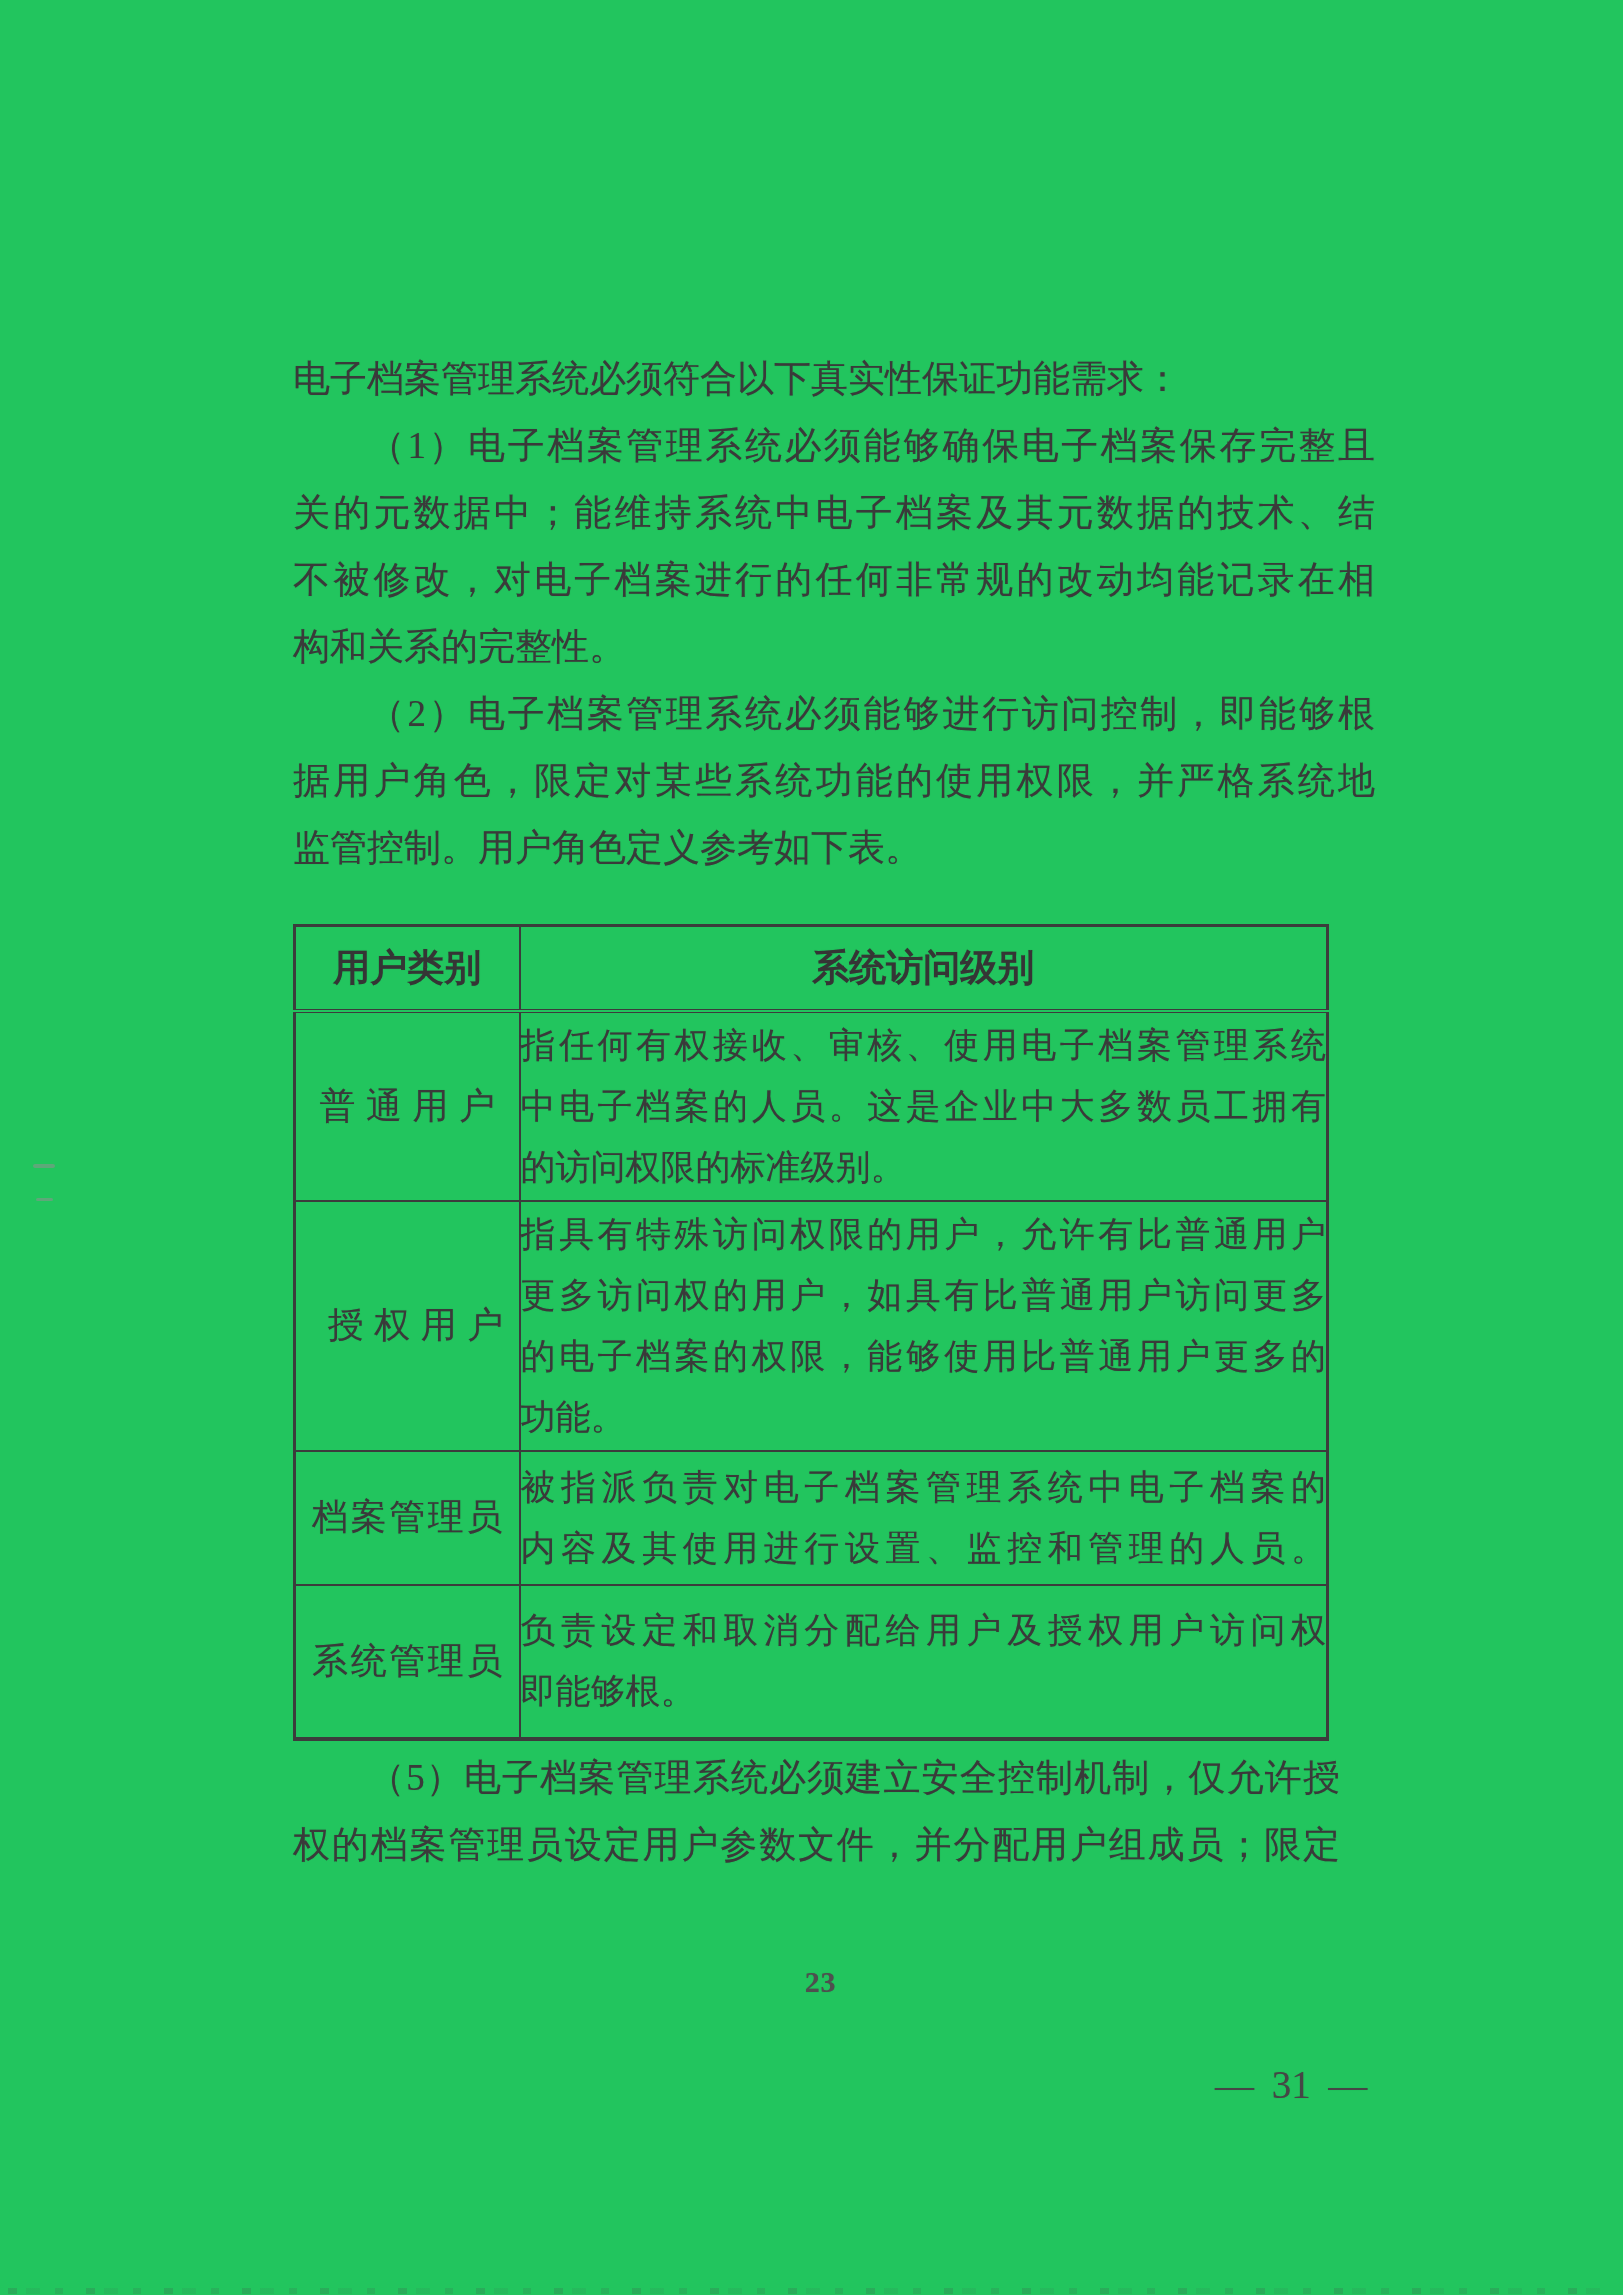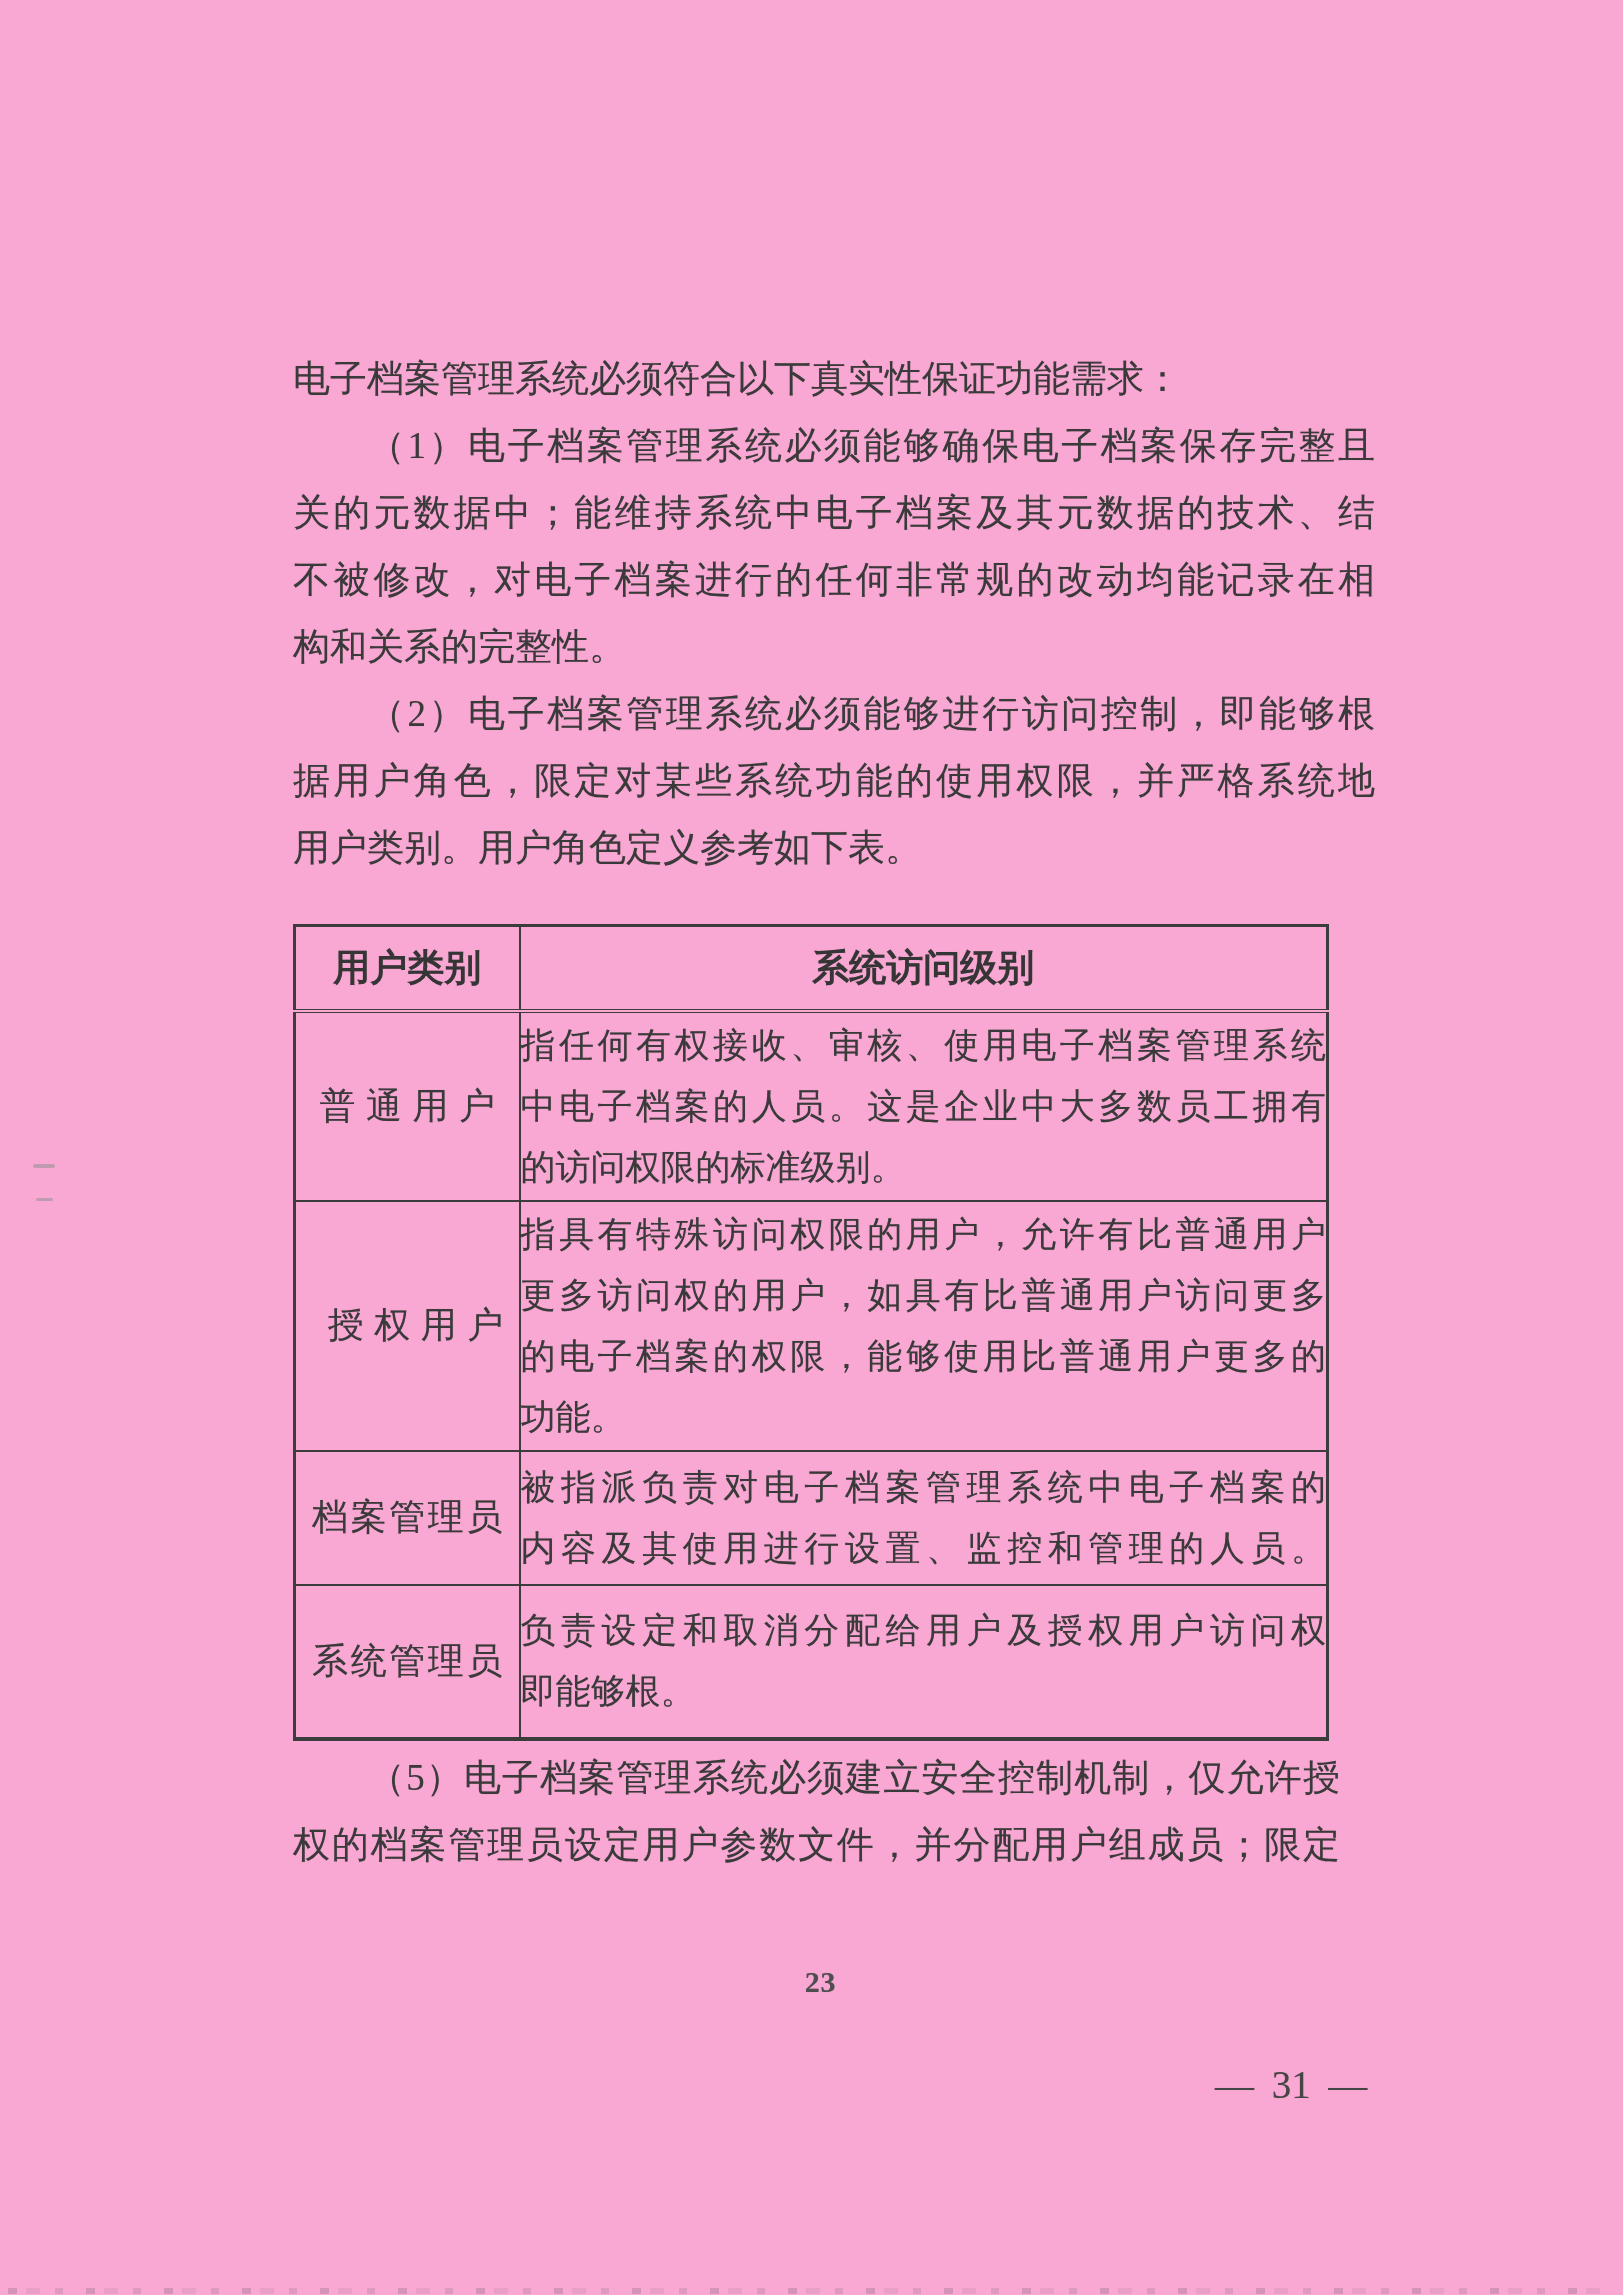--- a/index.html
+++ b/index.html
@@ -1,20 +1,20 @@
 <!DOCTYPE html>
 <html style="font-size:10.5px"><head>
 <meta charset="utf-8">
 <style>
   html, body { margin: 0; padding: 0; background: #ffffff; }
   .page {
     position: relative;
     width: 1623px;
     height: 2295px;
-    background: #f9a8d4;
+    background: #22c55e;
     overflow: hidden;
     font-family: "Liberation Serif", "DejaVu Serif", serif;
     color: #3a3a3a;
     text-shadow: 0 0 0.7px rgba(50,50,50,0.35);
   }
 
   
   .body-text {
     position: absolute;
     left: 293px;
@@ -143,21 +143,21 @@
     </p>
     <p class="para">
       <span class="line jl ind">（1）电子档案管理系统必须能够确保电子档案保存完整且</span>
       <span class="line jl">关的元数据中；能维持系统中电子档案及其元数据的技术、结</span>
       <span class="line jl">不被修改，对电子档案进行的任何非常规的改动均能记录在相</span>
       <span class="line ll">构和关系的完整性。</span>
     </p>
     <p class="para">
       <span class="line jl ind">（2）电子档案管理系统必须能够进行访问控制，即能够根</span>
       <span class="line jl">据用户角色，限定对某些系统功能的使用权限，并严格系统地</span>
-      <span class="line ll">用户类别。用户角色定义参考如下表。</span>
+      <span class="line ll">监管控制。用户角色定义参考如下表。</span>
     </p>
   </div>
 
   <table class="roles-table">
     <colgroup>
         <col style="width:225px">
         <col>
       </colgroup>
     <tbody>
       <tr class="hr" style="height:85px">

